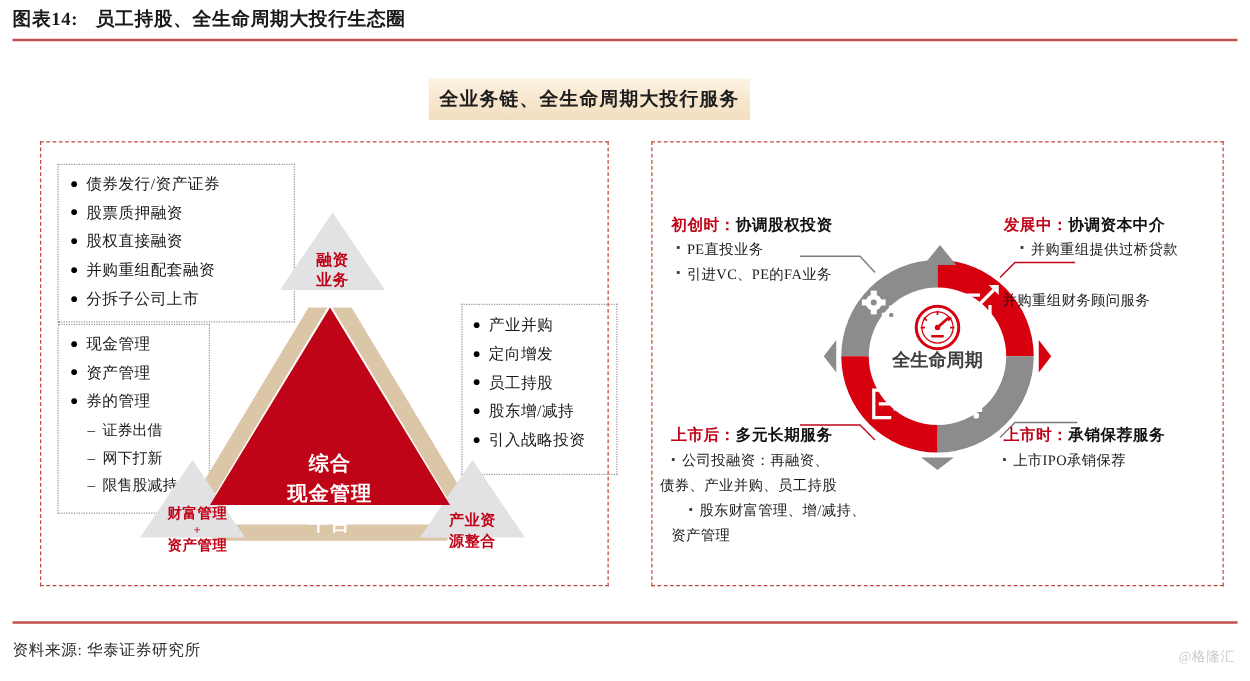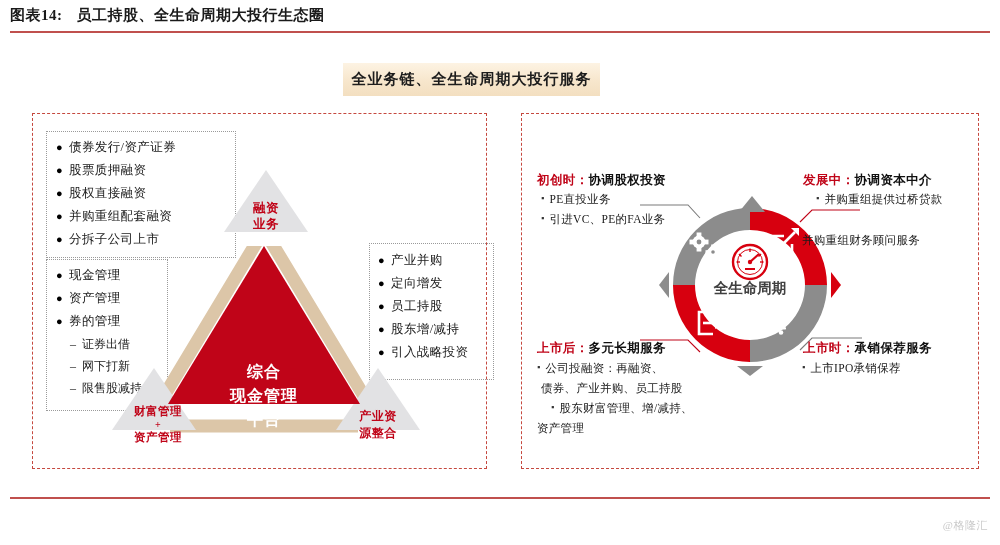--- a/index.html
+++ b/index.html
@@ -130,21 +130,21 @@
   #h-tl { left: 537px; top: 172px; text-align: center; }
   #h-tr { left: 803px; top: 172px; }
   #h-bl { left: 537px; top: 340px; }
   #h-br { left: 803px; top: 340px; }
 
   #t-tl1 { left: 541px; top: 192px; }
   #t-tl2 { left: 541px; top: 212px; }
   #t-tr1 { left: 816px; top: 192px; }
   #t-tr2 { left: 802px; top: 214px; margin-top: 19px; }
   #t-bl1 { left: 537px; top: 361px; }
-  #t-bl2 { left: 541px; top: 381px; font-family: Liberation Mono, monospace; }
+  #t-bl2 { left: 528px; top: 381px; font-family: Liberation Mono, monospace; }
   #t-bl3 { left: 551px; top: 401px; }
   #t-bl4 { left: 537px; top: 421px; }
   #t-br1 { left: 802px; top: 361px; }
 
   
   #leaders { position: absolute; left: 0; top: 0; pointer-events: none; }
 
   
   .foot-rule {
     position: absolute; left: 10px; top: 497px; width: 980px; height: 1.6px;
@@ -410,15 +410,16 @@
   </div>
 
   <div class="q-head" id="h-br">
     <span class="stage">上市时：</span><span class="desc">承销保荐服务</span>
   </div>
   <div class="q-line" id="t-br1">
     <span class="sq">▪</span><span>上市IPO承销保荐</span>
   </div>
 
   <div class="foot-rule"></div>
+  <div class="foot-src">资料来源: 华泰证券研究所</div>
   <div class="watermark">@格隆汇</div>
 
 </div>
 
 </body></html>

